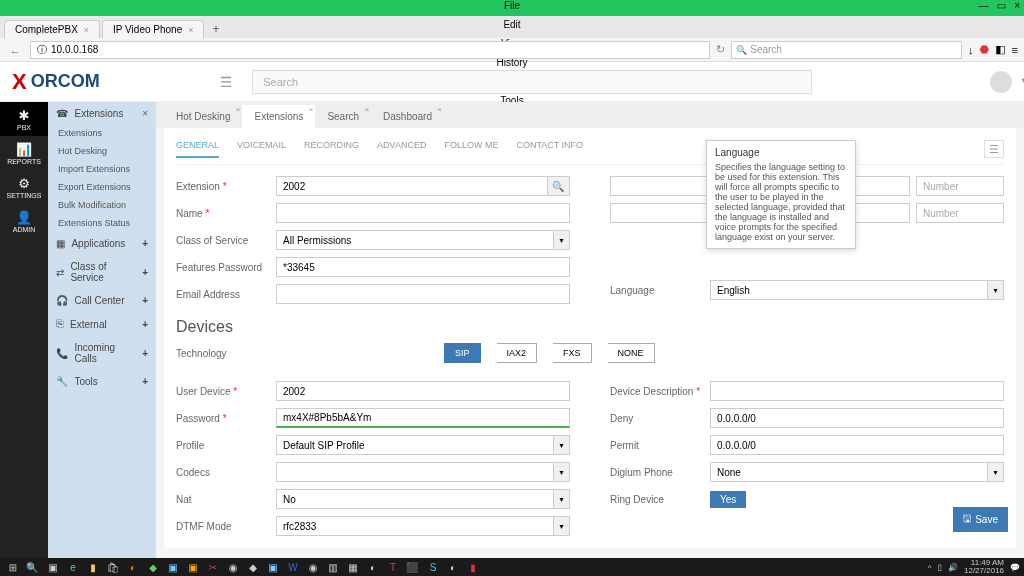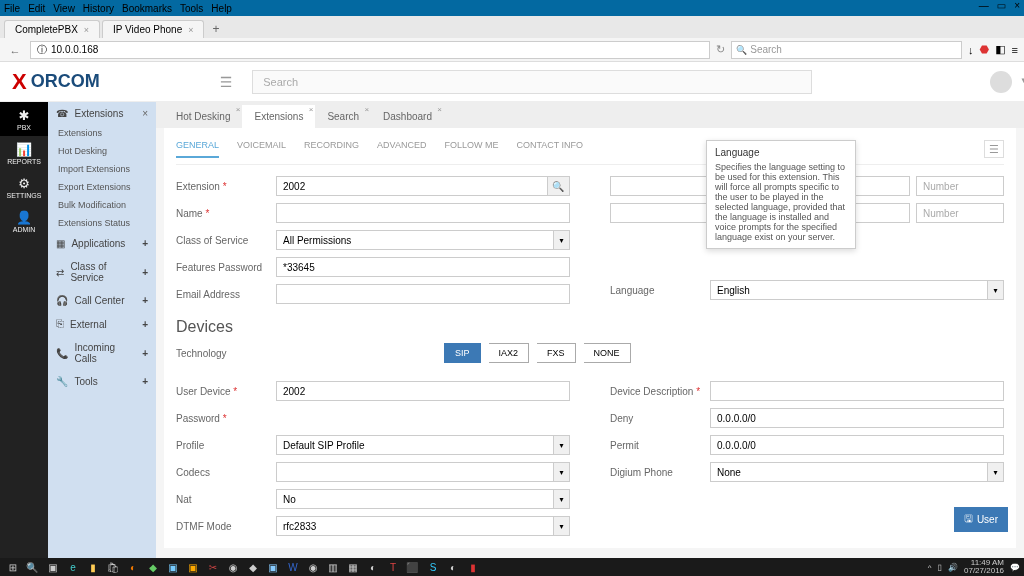--- a/index.html
+++ b/index.html
@@ -1,19 +1,19 @@
 <!DOCTYPE html>
 <html><head>
 <meta charset="utf-8">
 <style>
 * { margin: 0; padding: 0; box-sizing: border-box; font-family: Arial, sans-serif; }
 body { font-size: 11px; background: #f5f5f5; overflow: hidden; width: 1024px; height: 576px; position: relative; }
 
 
-.menubar { height: 16px; background: #0369a1; display: flex; align-items: center; padding: 0 4px; font-size: 10px; gap: 8px; }
+.menubar { height: 16px; background: #22c55e; display: flex; align-items: center; padding: 0 4px; font-size: 10px; gap: 8px; flex-direction: column; }
 .menubar span { cursor: default; }
 .window-controls { position: absolute; right: 4px; top: 0; display: flex; gap: 8px; font-size: 10px; }
 .tabbar { height: 22px; background: #e8e8e8; display: flex; align-items: flex-end; padding: 0 4px; }
 .browser-tab { background: #f5f5f5; border: 1px solid #ccc; border-bottom: none; padding: 3px 10px; font-size: 10px; display: flex; align-items: center; gap: 6px; margin-right: 2px; border-radius: 3px 3px 0 0; }
 .browser-tab .close { font-size: 9px; color: #999; }
 .new-tab { padding: 2px 6px; color: #666; font-size: 12px; }
 .urlbar { height: 24px; background: #f5f5f5; display: flex; align-items: center; padding: 0 6px; gap: 6px; border-bottom: 1px solid #ddd; }
 .nav-btn { width: 18px; height: 18px; display: flex; align-items: center; justify-content: center; color: #666; border-radius: 2px; }
 .url-input-box { flex: 0 0 680px; height: 18px; border: 1px solid #ccc; background: #fff; padding: 0 6px; display: flex; align-items: center; font-size: 10px; gap: 4px; }
 .url-search-box { flex: 1; height: 18px; border: 1px solid #ccc; background: #fff; padding: 0 18px; display: flex; align-items: center; font-size: 10px; color: #999; position: relative; }
@@ -60,21 +60,21 @@
 .form-row { display: flex; align-items: center; margin-bottom: 5px; min-height: 22px; }
 .form-label { width: 100px; font-size: 10px; color: #666; }
 .form-label .req { color: #d33; }
 .form-input { flex: 1; height: 20px; border: 1px solid #ccc; background: #fff; padding: 0 6px; font-size: 10px; display: flex; align-items: center; }
 .select-wrap { display: flex; flex: 1; }
 .select-caret { width: 16px; height: 20px; border: 1px solid #ccc; border-left: none; background: #f0f0f0; display: flex; align-items: center; justify-content: center; font-size: 8px; }
 .search-btn { width: 22px; height: 20px; border: 1px solid #ccc; border-left: none; background: #f0f0f0; display: flex; align-items: center; justify-content: center; font-size: 10px; }
 .num-input { width: 88px; height: 20px; border: 1px solid #ccc; padding: 0 6px; font-size: 10px; color: #aaa; display: flex; align-items: center; margin-left: 6px; }
 
 .section-title { font-size: 16px; color: #555; margin: 8px 0 6px 0; }
-.tech-btns { display: flex; gap: 8px; }
+.tech-btns { display: flex; gap: 16px; }
 .tech-btn { padding: 4px 10px; border: 1px solid #aaa; font-size: 9px; background: #fff; }
 .tech-btn.active { background: #3c79b5; color: #fff; border-color: #3c79b5; }
 .tech-btn + .tech-btn { border-left: none; }
 
 .pwd-green { border-bottom: 2px solid #4caf50 !important; }
 .yes-btn { background: #3c79b5; color: #fff; border: none; padding: 3px 10px; font-size: 10px; }
 
 
 .tooltip { position: absolute; right: 160px; top: 12px; width: 150px; background: #fff; border: 1px solid #ccc; box-shadow: 0 2px 6px rgba(0,0,0,.15); padding: 6px 8px; font-size: 9px; color: #555; z-index: 10; }
 .tooltip .tt-title { font-size: 10px; color: #333; margin-bottom: 4px; }
@@ -298,20 +298,21 @@
     </div>
 
     <div class="form-area" style="margin-top:16px">
       <div class="form-col">
         <div class="form-row">
           <span class="form-label"><span>User Device</span> <span class="req">*</span></span>
           <div class="form-input">2002</div>
         </div>
         <div class="form-row">
           <span class="form-label"><span>Password</span> <span class="req">*</span></span>
+          <div class="form-input pwd-green">mx4X#8Pb5bA&amp;Ym</div>
         </div>
         <div class="form-row">
           <span class="form-label">Profile</span>
           <div class="select-wrap">
             <div class="form-input">Default SIP Profile</div>
             <div class="select-caret">▾</div>
           </div>
         </div>
         <div class="form-row">
           <span class="form-label">Codecs</span>
@@ -349,27 +350,31 @@
           <span class="form-label">Permit</span>
           <div class="form-input">0.0.0.0/0</div>
         </div>
         <div class="form-row">
           <span class="form-label">Digium Phone</span>
           <div class="select-wrap">
             <div class="form-input">None</div>
             <div class="select-caret">▾</div>
           </div>
         </div>
+        <div class="form-row">
+          <span class="form-label">Ring Device</span>
+          <button class="yes-btn">Yes</button>
+        </div>
       </div>
     </div>
   </div>
 
   <button class="save-btn">
     <span>🖫</span>
-    <span>User</span>
+    <span>Save</span>
   </button>
 </div>
 
 <div class="taskbar">
   <div class="taskbar-item">⊞</div>
   <div class="taskbar-item">🔍</div>
   <div class="taskbar-item">▣</div>
   <div class="taskbar-item" style="color:#4cc">e</div>
   <div class="taskbar-item" style="color:#fc5">▮</div>
   <div class="taskbar-item">🛍</div>
@@ -390,17 +395,17 @@
   <div class="taskbar-item">⬛</div>
   <div class="taskbar-item" style="color:#3cf">S</div>
   <div class="taskbar-item">◐</div>
   <div class="taskbar-item" style="color:#d33">▮</div>
   <div class="taskbar-right">
     <span>^</span>
     <span>▯</span>
     <span>🔊</span>
     <div class="clock">
       <div>11:49 AM</div>
-      <div>07/27/2016</div>
+      <div>12/27/2016</div>
     </div>
     <span>💬</span>
   </div>
 </div>
 
 </body></html>

